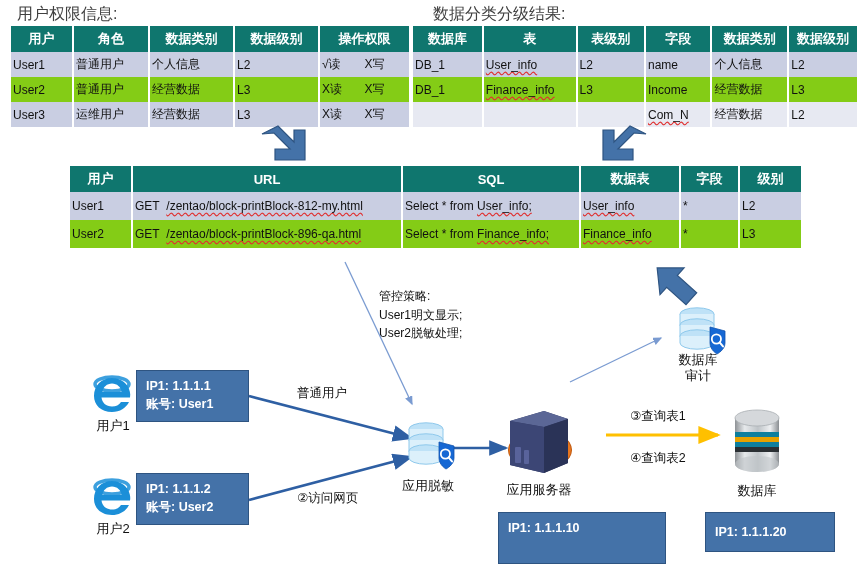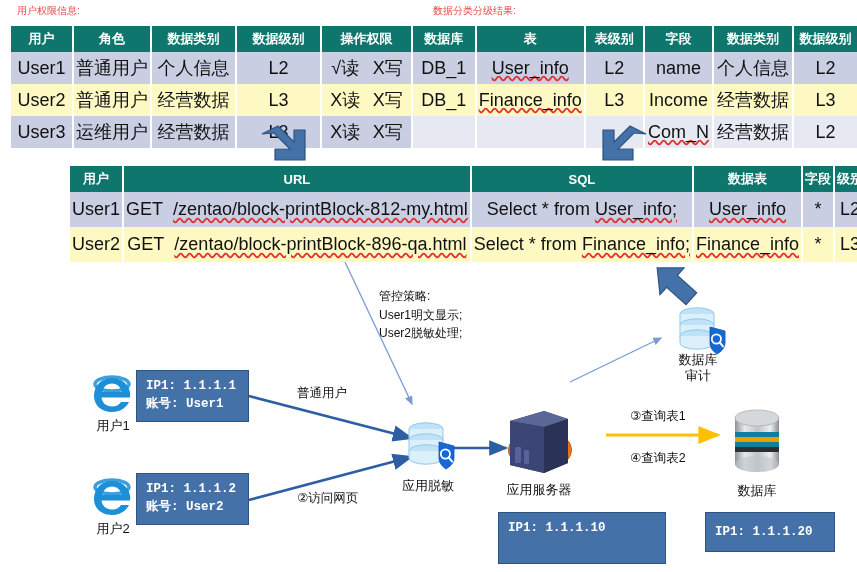--- a/index.html
+++ b/index.html
@@ -1,50 +1,50 @@
 <!DOCTYPE html>
 <html lang="zh"><head>
 <meta charset="utf-8">
 <style>
   html,body{margin:0;padding:0;background:#ffffff;}
   body{width:857px;height:572px;position:relative;overflow:hidden;
        font-family:"Liberation Sans","DejaVu Sans",sans-serif;color:#1a1a1a;}
   .abs{position:absolute;}
 
   
-  .caption{font-size:10px;color:#ef4444;white-space:nowrap;}
+  .caption{font-size:16px;color:#404040;white-space:nowrap;}
 
   
   table.dt{border-collapse:collapse;table-layout:fixed;}
   table.dt th{
     background:#0f766e;color:#ffffff;font-weight:bold;font-size:13px;
     text-align:center;padding:4px 2px;border-right:2px solid #ffffff;
     white-space:nowrap;
   }
   table.dt th:last-child{border-right:none;}
   table.dt td{
-    font-size:18px;text-align:center;padding:4px 2px;white-space:nowrap;
+    font-size:12px;text-align:left;padding:4px 2px;white-space:nowrap;
     color:#111;border-right:2px solid #ffffff;
   }
   table.dt td:last-child{border-right:none;}
   table.dt tr.r-odd td{background:#C9CEE2;}
-  table.dt tr.r-even td{background:#fef9c3;}
+  table.dt tr.r-even td{background:#84cc16;}
   table.dt tr.r-blank td{background:#E7E9F2;}
   .u-red{ text-decoration:underline; text-decoration-color:#e03030;
           text-decoration-style:wavy; text-underline-offset:2px;}
   .perm{display:inline-block;width:50%;}
 
   
   .bigarrow{width:100%;height:100%;display:block;}
 
   
   .infobox{
     background:#4472A8;border:1.5px solid #2E5481;color:#ffffff;
     font-size:12.5px;font-weight:bold;line-height:1.45;
-    padding:6px 9px;box-sizing:border-box;font-family:Liberation Mono, monospace;
+    padding:6px 9px;box-sizing:border-box;
   }
   .nodelabel{font-size:13px;color:#111;text-align:center;line-height:1.25;white-space:nowrap;}
   .steplabel{font-size:12.5px;color:#111;white-space:nowrap;}
   .policy{font-size:12px;color:#111;line-height:1.55;white-space:nowrap;}
 
   
   .plugin{
     background:#E8761E;border:1px solid #C05A10;border-radius:50%;
     color:#ffffff;font-size:11px;font-weight:bold;line-height:1.15;
     display:flex;align-items:center;justify-content:center;text-align:center;margin-top:48px;

